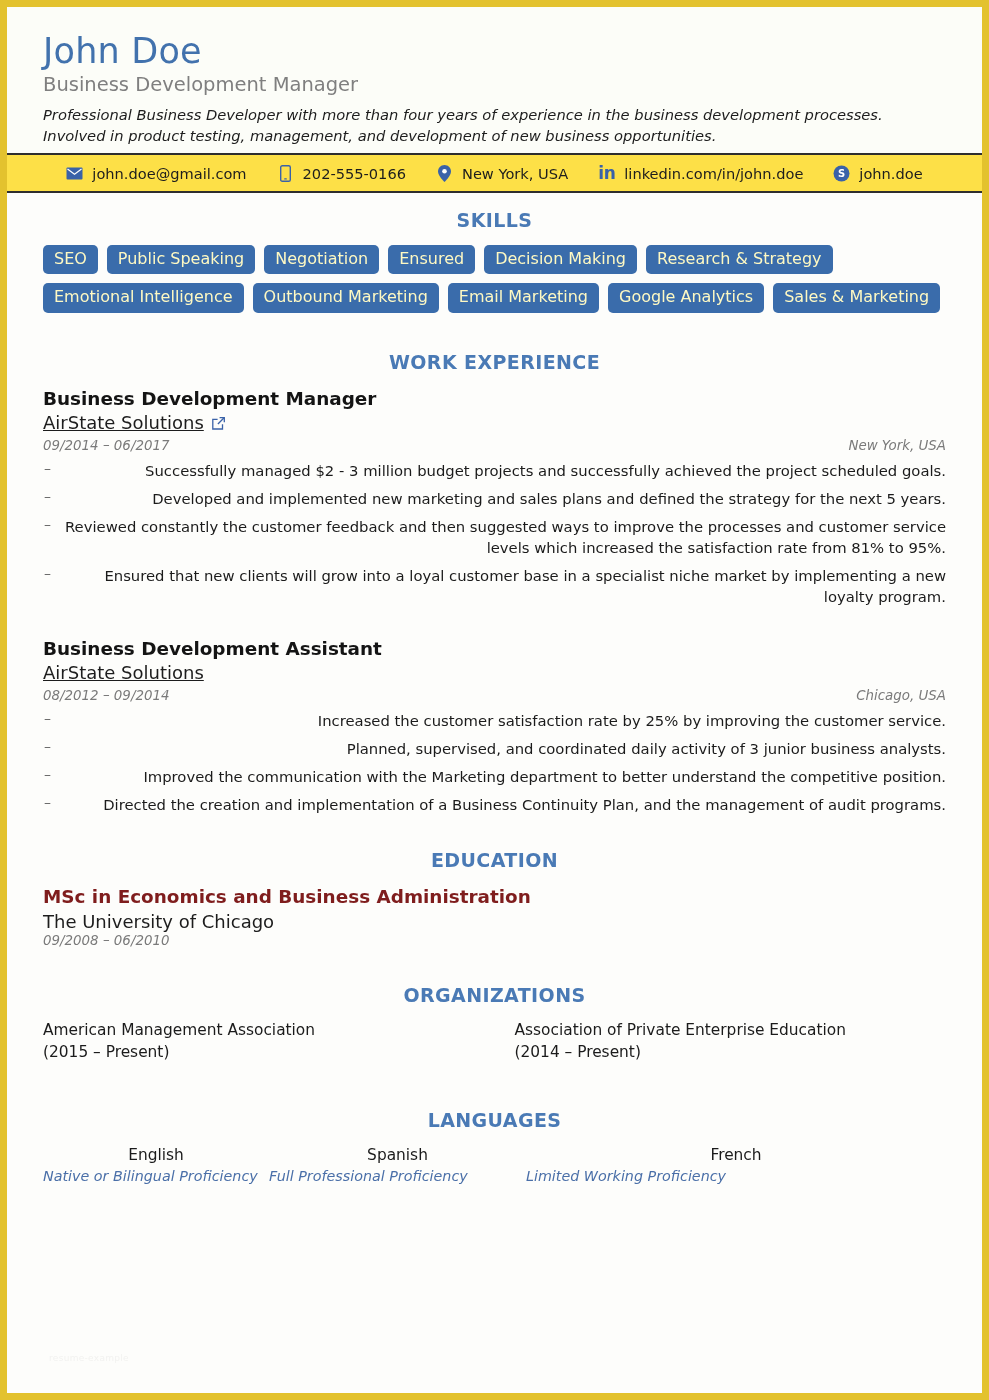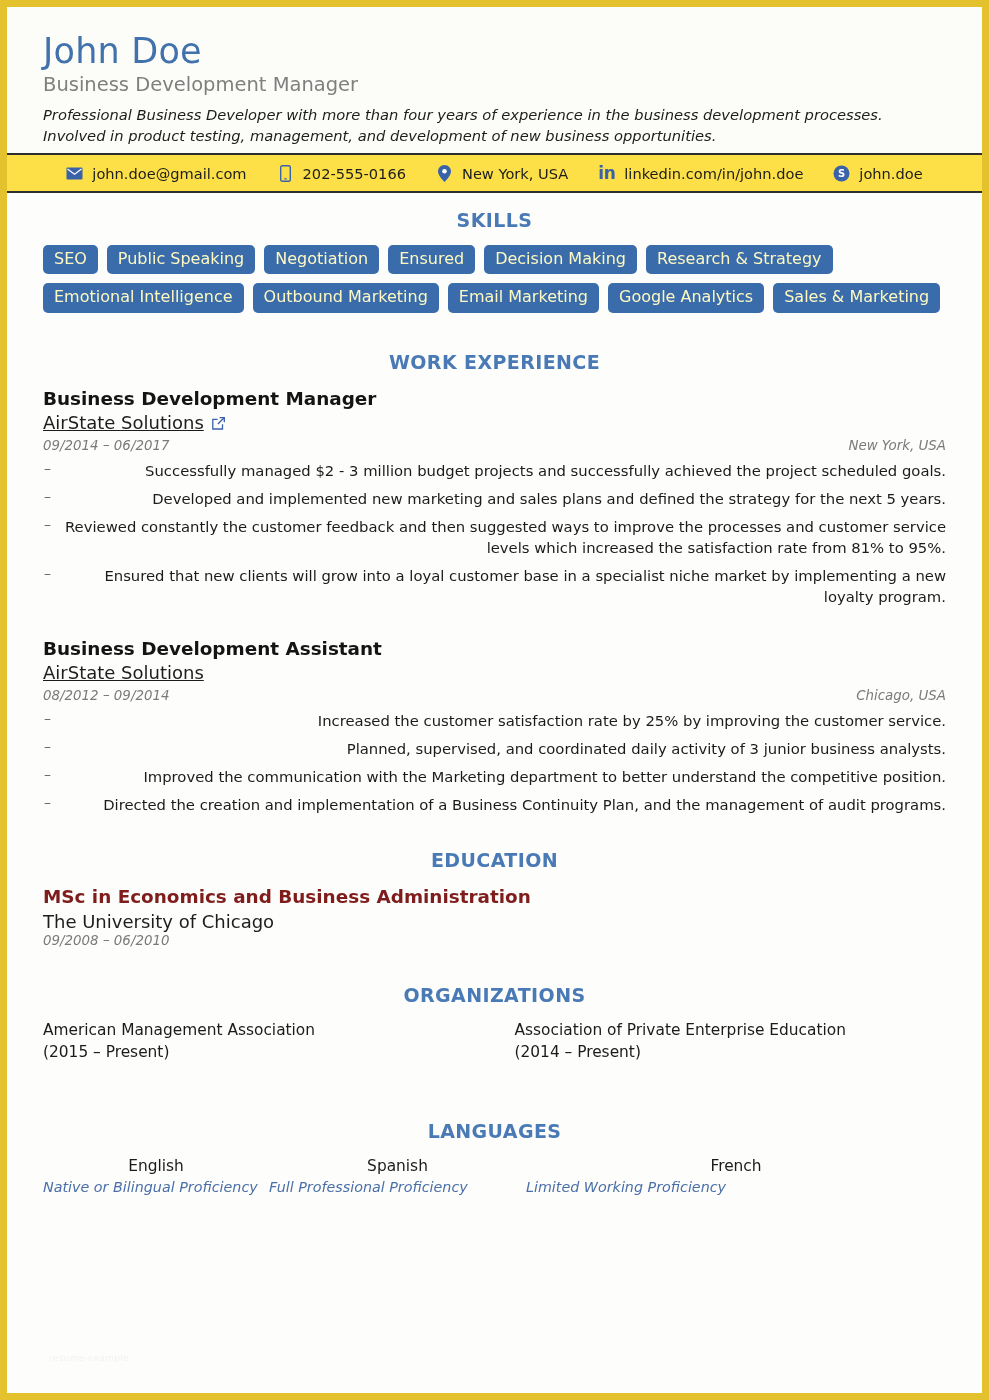--- a/index.html
+++ b/index.html
@@ -192,21 +192,21 @@
     color: #1d1d1d;
     line-height: 1.3;
   }
   .edu-dates {
     font-size: 13.4px;
     font-style: italic;
     color: #7a7a7a;
   }
 
   
-  .org-section { margin-bottom: 39px; }
+  .org-section { margin-bottom: 28px; }
   .org-grid {
     display: grid;
     grid-template-columns: 1fr 1fr;
     column-gap: 40px;
     row-gap: 18px;
   }
   .org-item {
     font-size: 15.4px;
     line-height: 1.38;
     color: #1b1b1b;

